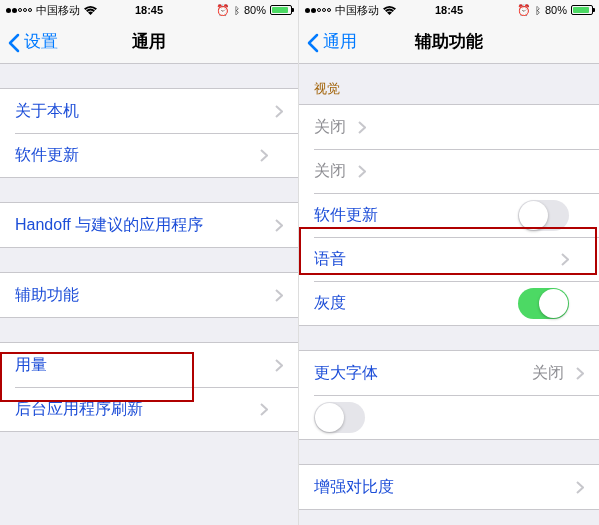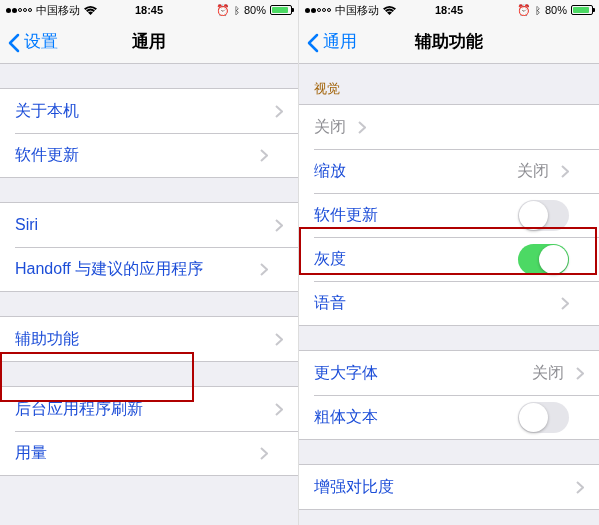--- a/index.html
+++ b/index.html
@@ -182,28 +182,20 @@
             </svg>
       </div>
         </div>
     </div>
 
     <div class="list-spacer"></div>
 
     <div class="list-group">
       <div class="cell">
           <div class="cell-inner">
-        <span class="cell-label">Siri</span>
-        <svg class="disclosure" viewBox="0 0 8 13">
-              <polyline points="1,1 7,6.5 1,12" stroke="#c7c7cc" stroke-width="2" fill="none"></polyline>
-            </svg>
-      </div>
-        </div>
-      <div class="cell">
-          <div class="cell-inner">
         <span class="cell-label">Handoff 与建议的应用程序</span>
         <svg class="disclosure" viewBox="0 0 8 13">
               <polyline points="1,1 7,6.5 1,12" stroke="#c7c7cc" stroke-width="2" fill="none"></polyline>
             </svg>
       </div>
         </div>
     </div>
 
     <div class="list-spacer"></div>
 
@@ -216,29 +208,29 @@
             </svg>
       </div>
         </div>
     </div>
 
     <div class="list-spacer"></div>
 
     <div class="list-group">
       <div class="cell">
           <div class="cell-inner">
+        <span class="cell-label">用量</span>
+        <svg class="disclosure" viewBox="0 0 8 13">
+              <polyline points="1,1 7,6.5 1,12" stroke="#c7c7cc" stroke-width="2" fill="none"></polyline>
+            </svg>
+      </div>
+        </div>
+      <div class="cell">
+          <div class="cell-inner">
         <span class="cell-label">后台应用程序刷新</span>
-        <svg class="disclosure" viewBox="0 0 8 13">
-              <polyline points="1,1 7,6.5 1,12" stroke="#c7c7cc" stroke-width="2" fill="none"></polyline>
-            </svg>
-      </div>
-        </div>
-      <div class="cell">
-          <div class="cell-inner">
-        <span class="cell-label">用量</span>
         <svg class="disclosure" viewBox="0 0 8 13">
               <polyline points="1,1 7,6.5 1,12" stroke="#c7c7cc" stroke-width="2" fill="none"></polyline>
             </svg>
       </div>
         </div>
     </div>
   </div>
 </div>
 
 <div class="screen right">
@@ -284,68 +276,66 @@
       <div class="cell">
           <div class="cell-inner">
         <span class="cell-detail">关闭</span>
         <svg class="disclosure" viewBox="0 0 8 13">
               <polyline points="1,1 7,6.5 1,12" stroke="#c7c7cc" stroke-width="2" fill="none"></polyline>
             </svg>
       </div>
         </div>
       <div class="cell">
           <div class="cell-inner">
-        <span class="cell-label">缩放</span>
         <span class="cell-detail">关闭</span>
         <svg class="disclosure" viewBox="0 0 8 13">
               <polyline points="1,1 7,6.5 1,12" stroke="#c7c7cc" stroke-width="2" fill="none"></polyline>
             </svg>
       </div>
         </div>
       <div class="cell">
           <div class="cell-inner">
         <span class="cell-label">软件更新</span>
         <div class="switch">
               <div class="switch-thumb"></div>
             </div>
       </div>
         </div>
       <div class="cell">
           <div class="cell-inner">
+        <span class="cell-label">语音</span>
+        <svg class="disclosure" viewBox="0 0 8 13">
+              <polyline points="1,1 7,6.5 1,12" stroke="#c7c7cc" stroke-width="2" fill="none"></polyline>
+            </svg>
+      </div>
+        </div>
+      <div class="cell">
+          <div class="cell-inner">
         <span class="cell-label">灰度</span>
         <div class="switch on">
               <div class="switch-thumb"></div>
             </div>
       </div>
         </div>
-      <div class="cell">
-          <div class="cell-inner">
-        <span class="cell-label">语音</span>
-        <svg class="disclosure" viewBox="0 0 8 13">
-              <polyline points="1,1 7,6.5 1,12" stroke="#c7c7cc" stroke-width="2" fill="none"></polyline>
-            </svg>
-      </div>
-        </div>
     </div>
 
     <div class="list-spacer"></div>
 
     <div class="list-group">
       <div class="cell">
           <div class="cell-inner">
         <span class="cell-label">更大字体</span>
         <span class="cell-detail">关闭</span>
         <svg class="disclosure" viewBox="0 0 8 13">
               <polyline points="1,1 7,6.5 1,12" stroke="#c7c7cc" stroke-width="2" fill="none"></polyline>
             </svg>
       </div>
         </div>
       <div class="cell">
           <div class="cell-inner">
-        <span class="cell-label">粗体文本</span>
         <div class="switch">
               <div class="switch-thumb"></div>
             </div>
       </div>
         </div>
     </div>
 
     <div class="list-spacer"></div>
 
     <div class="list-group">

